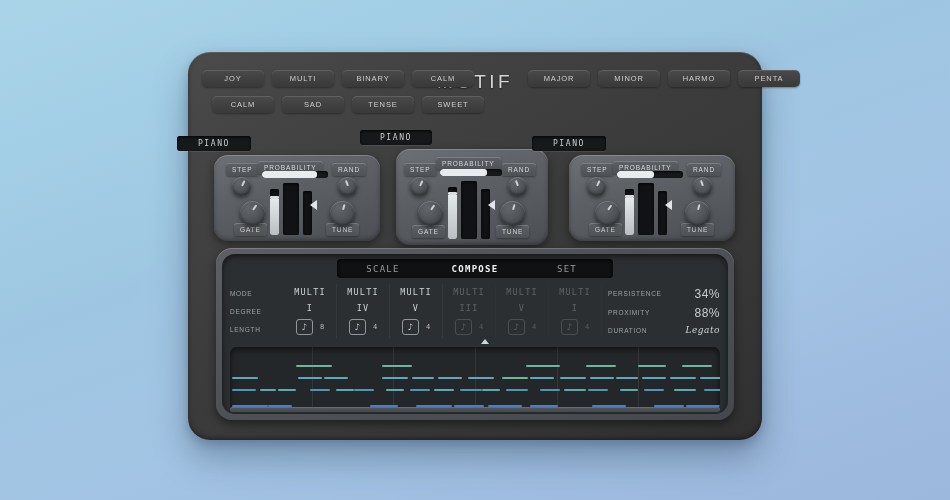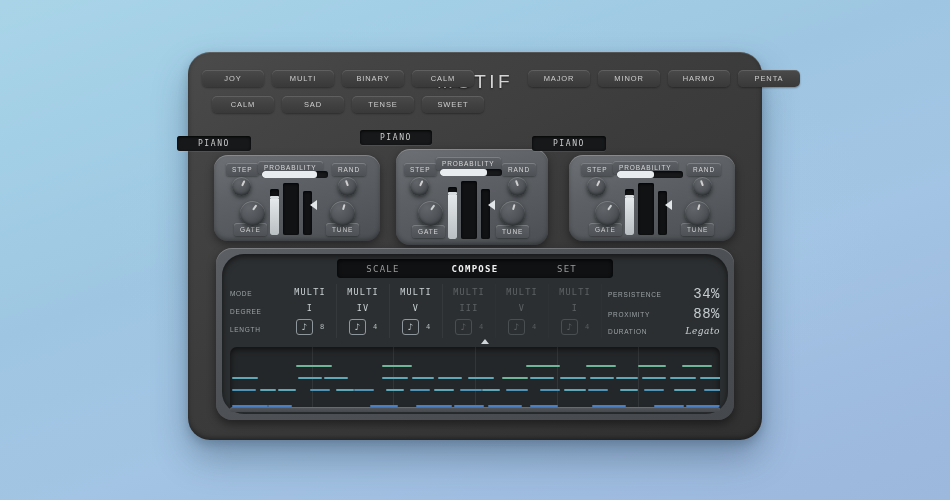--- a/index.html
+++ b/index.html
@@ -123,21 +123,21 @@
   .tri.left{border-right:7px solid #e2e6e9;}
 
   
   .panel{
     position:absolute;left:28px;top:196px;width:518px;height:172px;border-radius:16px;
     background:linear-gradient(160deg,#5c6064 0%,#4f5357 40%,#45494d 100%);
     box-shadow:0 4px 10px rgba(0,0,0,.45), inset 0 1px 0 rgba(255,255,255,.2);
     padding:6px;box-sizing:border-box;
   }
   .panel-inner{
-    width:100%;height:100%;border-radius:22px;background:#2c2f31;
+    width:100%;height:100%;border-radius:13px;background:#2c2f31;
     box-shadow:inset 0 2px 6px rgba(0,0,0,.6);
     position:relative;box-sizing:border-box;
   }
   .tabs{
     position:absolute;left:50%;transform:translateX(-50%);top:5px;
     width:276px;height:19px;border-radius:4px;background:#0f1113;
     box-shadow:inset 0 1px 4px rgba(0,0,0,.9);
     display:flex;align-items:center;
   }
   .tab{flex:1;text-align:center;font-size:9px;letter-spacing:1.3px;color:#9a9a9a;
@@ -163,21 +163,21 @@
     font-size:9px;color:#c2cbcf;font-family:"DejaVu Sans",sans-serif;line-height:1;
   }
   .vcell .lenval{font-size:7px;color:#b6bfc2;font-family:"DejaVu Sans Mono",monospace;}
   .vcell.off{opacity:.30;}
   .rightcol{
     width:118px;padding-left:6px;box-sizing:border-box;
     display:flex;flex-direction:column;justify-content:space-around;
   }
   .rightcol .r{display:flex;justify-content:space-between;align-items:center;}
   .rightcol .rk{font-size:6.5px;letter-spacing:.7px;color:#9ba3a6;}
-  .rightcol .rv{font-size:14px;color:#c4cdd0;font-family:Liberation Mono, monospace;letter-spacing:.5px;}
+  .rightcol .rv{font-size:12px;color:#c4cdd0;font-family:Liberation Sans, sans-serif;letter-spacing:.5px;}
   .rightcol .rv.cursive{font-family:"DejaVu Serif",serif;font-style:italic;font-size:9px;color:#c9d2d5;}
 
   .marker{
     position:absolute;left:259px;top:85px;width:0;height:0;
     border-left:4px solid transparent;border-right:4px solid transparent;border-bottom:5px solid #cfd6d9;
   }
 
   .roll{
     position:absolute;left:8px;right:8px;top:93px;height:64px;border-radius:7px;
     background:#242729;box-shadow:inset 0 2px 6px rgba(0,0,0,.65);

